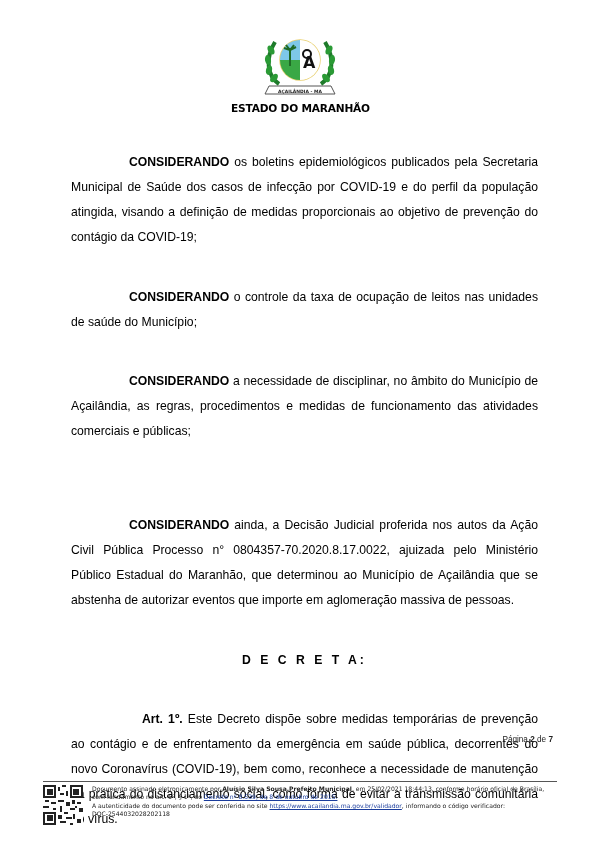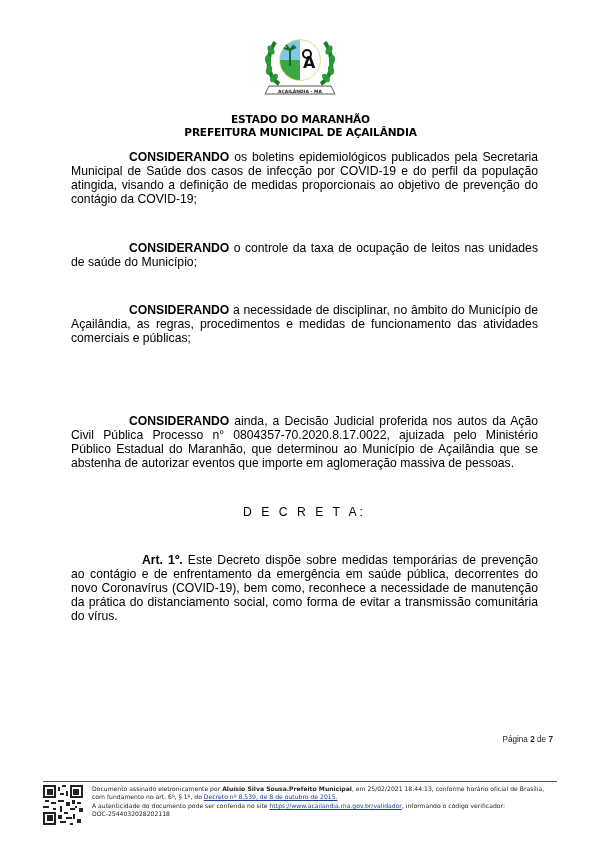--- a/index.html
+++ b/index.html
@@ -1,25 +1,25 @@
 <!DOCTYPE html>
 <html><head>
 <meta charset="utf-8">
 <style>
   html, body { margin: 0; padding: 0; background: #ffffff; }
   body { width: 601px; height: 850px; position: relative; overflow: hidden; font-family: "Liberation Sans", sans-serif; color: #000; }
   .logo { position: absolute; left: 257px; top: 28px; width: 86px; height: 72px; }
-  .header { position: absolute; left: 0; width: 601px; top: 113px; text-align: center; font-family: "DejaVu Sans", sans-serif; font-weight: bold; font-size: 10.6px; line-height: 12.6px; letter-spacing: -0.2px; }
+  .header { position: absolute; left: 0; width: 601px; top: 102px; text-align: center; font-family: "DejaVu Sans", sans-serif; font-weight: bold; font-size: 10.6px; line-height: 12.6px; letter-spacing: -0.2px; }
   .header div { white-space: nowrap; }
-  .body { position: absolute; left: 71px; width: 467px; top: 150px; font-size: 12.2px; line-height: 14px; }
+  .body { position: absolute; left: 71px; width: 467px; top: 150px; font-size: 12.2px; line-height: 25px; }
   .para { text-align: justify; text-align-last: left; margin: 0; }
   .para .lead { font-weight: bold; padding-left: 58px; }
   .para .lead-art { font-weight: bold; padding-left: 71px; margin-top: 19px; }
   .gap { height: 34.5px; }
-  .decreta { text-align: center; font-weight: normal; letter-spacing: 3px; margin: 0; }
+  .decreta { text-align: center; font-weight: bold; letter-spacing: 3px; margin: 0; }
   .pagenum { position: absolute; right: 48px; top: 735px; font-size: 8.2px; color: #222; }
   .pagenum b { font-weight: bold; }
   .footer-center { position: absolute; left: 0; width: 601px; top: 756px; text-align: center; font-weight: bold; font-size: 8.2px; line-height: 10px; }
   .sig-line { position: absolute; left: 43px; width: 514px; top: 781px; height: 1px; background: #555; }
   .qr { position: absolute; left: 43px; top: 785px; width: 40px; height: 40px; }
   .sig-text { position: absolute; left: 92px; top: 785px; width: 470px; font-family: "DejaVu Sans", sans-serif; font-size: 6.1px; line-height: 8.4px; color: #222; white-space: nowrap; }
   .sig-text a { color: #1a3c9c; text-decoration: underline; }
   .sig-text b { font-weight: bold; }
 </style>
 </head>
@@ -53,21 +53,20 @@
     <text x="46" y="40" font-family="DejaVu Sans, sans-serif" font-weight="bold" font-size="16" fill="#111">A</text>
     <circle cx="50" cy="26" r="4" fill="none" stroke="#111" stroke-width="2"></circle>
 
     <path d="M12 58 L74 58 L78 66 L8 66 Z" fill="#ffffff" stroke="#555" stroke-width="1"></path>
     <text x="43" y="64.5" text-anchor="middle" font-family="DejaVu Sans, sans-serif" font-size="4.5" font-weight="bold" fill="#222">AÇAILÂNDIA - MA</text>
   </svg>
 </div>
 
 <div class="header">
   <div>ESTADO DO MARANHÃO</div>
-  <div>PREFEITURA MUNICIPAL DE AÇAILÂNDIA</div>
 </div>
 
 <div class="body">
   <p class="para"><span class="lead">CONSIDERANDO</span><span> os boletins epidemiológicos publicados pela Secretaria Municipal de Saúde dos casos de infecção por COVID-19 e do perfil da população atingida, visando a definição de medidas proporcionais ao objetivo de prevenção do contágio da COVID-19;</span></p>
   <div class="gap"></div>
   <p class="para"><span class="lead">CONSIDERANDO</span><span> o controle da taxa de ocupação de leitos nas unidades de saúde do Município;</span></p>
   <div class="gap"></div>
   <p class="para"><span class="lead">CONSIDERANDO</span><span> a necessidade de disciplinar, no âmbito do Município de Açailândia, as regras, procedimentos e medidas de funcionamento das atividades comerciais e públicas;</span></p>
   <div class="gap"></div>
   <div class="gap"></div>

